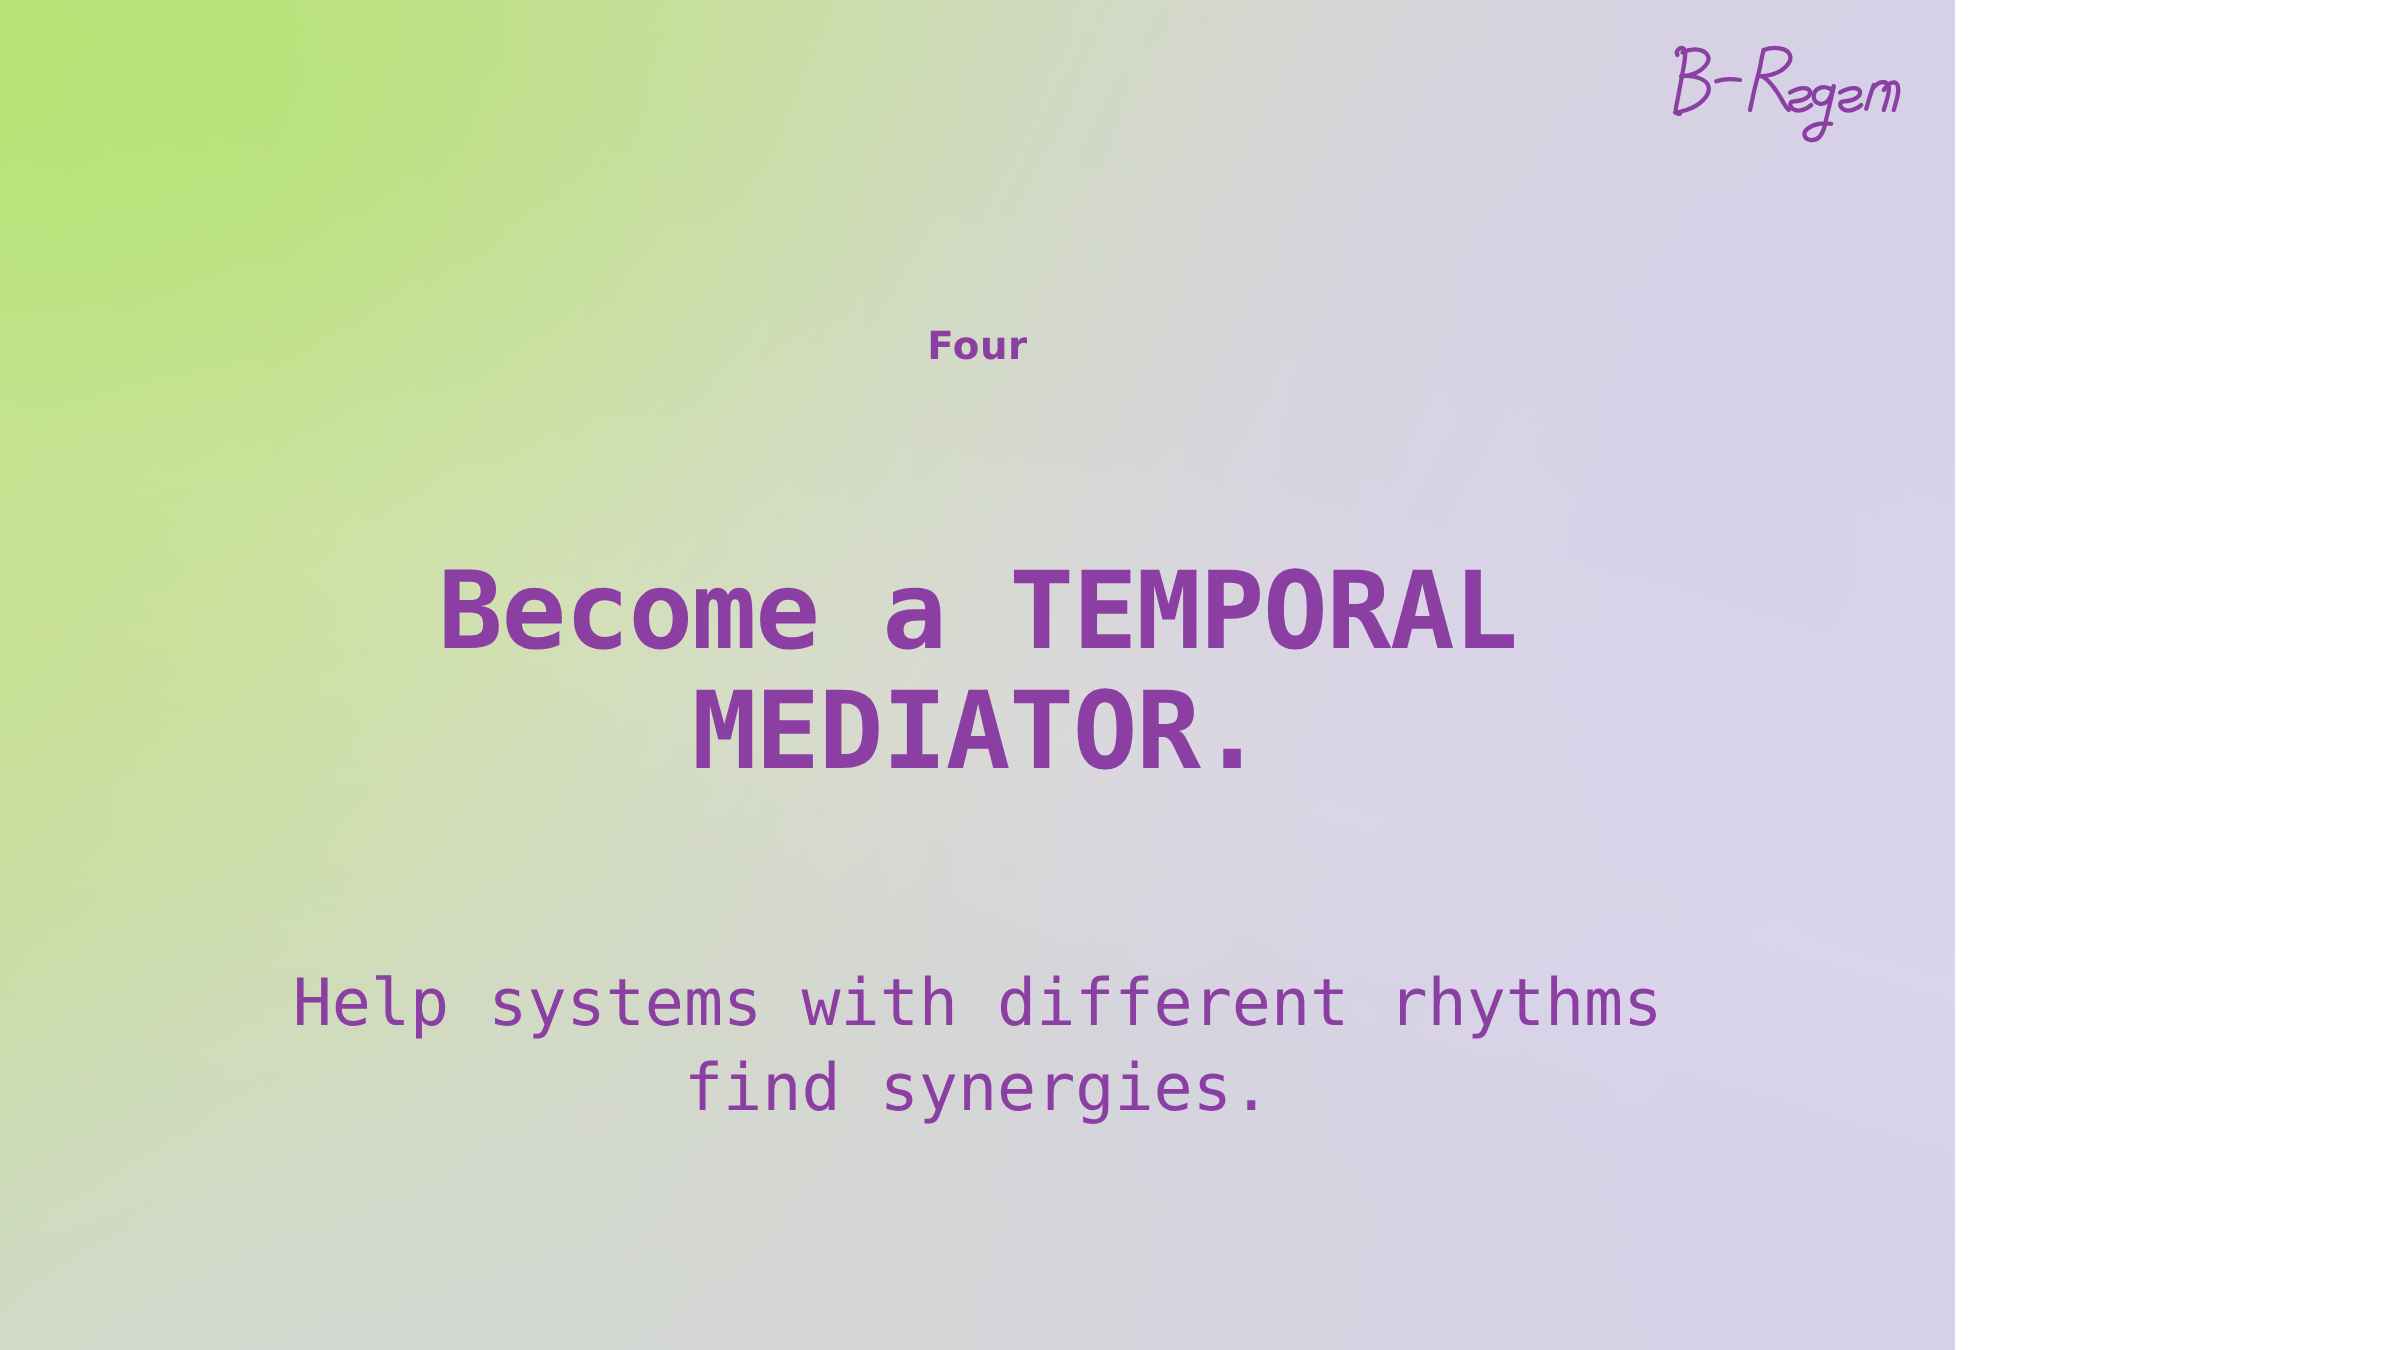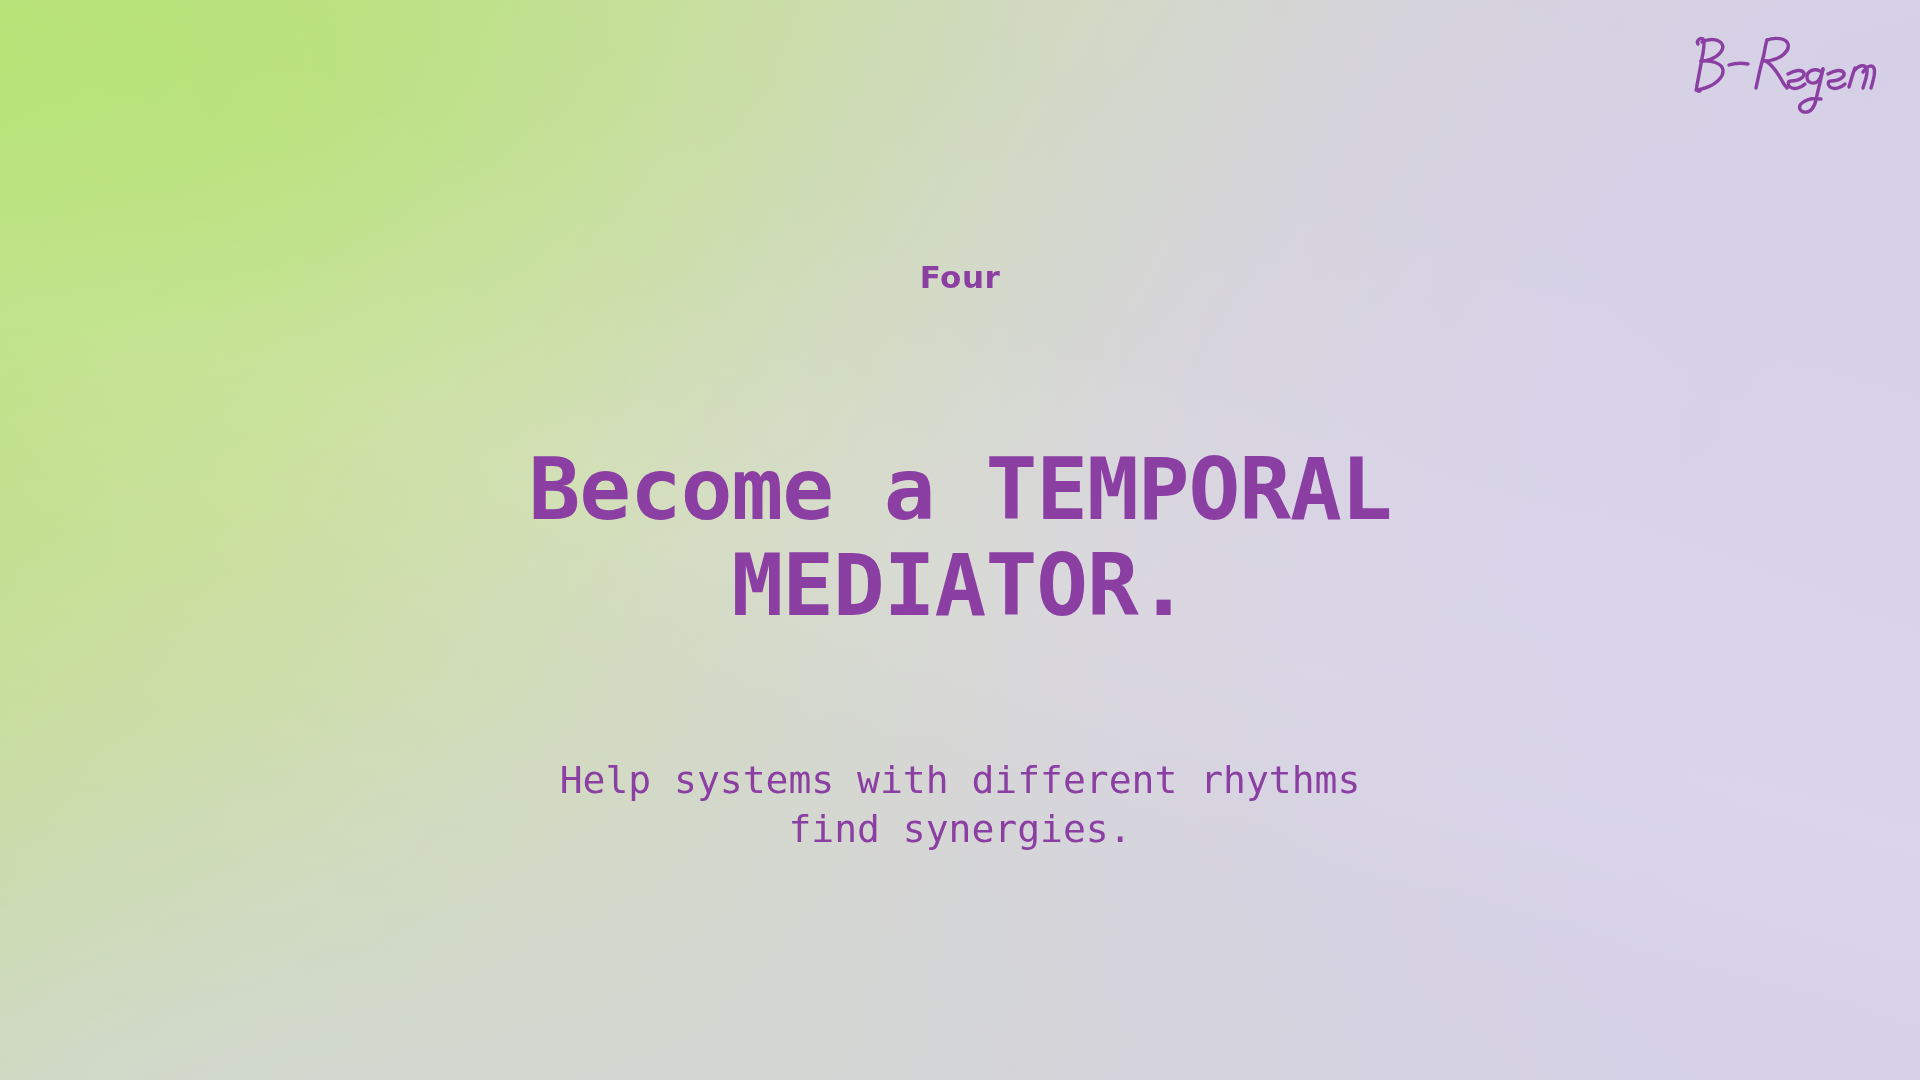--- a/index.html
+++ b/index.html
@@ -5,21 +5,21 @@
   html, body {
     margin: 0;
     padding: 0;
     width: 1920px;
     height: 1080px;
     overflow: hidden;
   }
 
   #slide {
     position: relative;
-    width: 1920px;
+    width: 1564px;
     height: 1080px;
     overflow: hidden;
     background: #fde047;
     font-family: "DejaVu Sans", sans-serif;
   }
 
   
   .bg-base {
     position: absolute;
     inset: 0;
@@ -137,21 +137,21 @@
 
   .subhead {
     position: absolute;
     top: 718px;
     left: 50%;
     transform: translateX(-50%);
     width: 1400px;
     text-align: center;
     font-family: "DejaVu Sans Mono", monospace;
     font-weight: 400;
-    font-size: 38px;
+    font-size: 52px;
     line-height: 1.30;
     letter-spacing: 0px;
     color: #8b3fa3;
     white-space: pre-line;
   }
 </style>
 </head>
 <body>
 
 <div id="slide">

